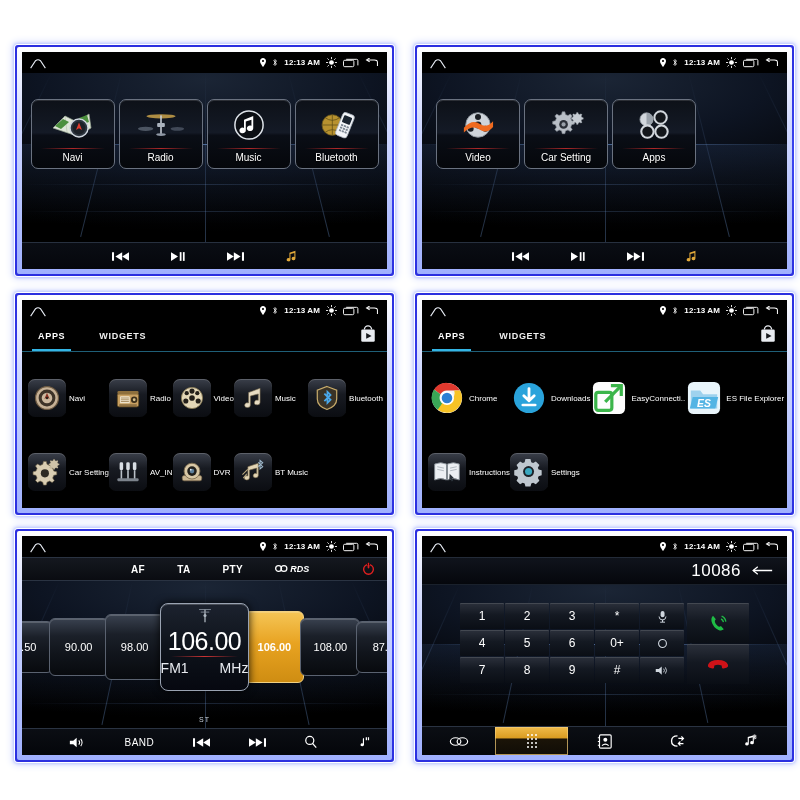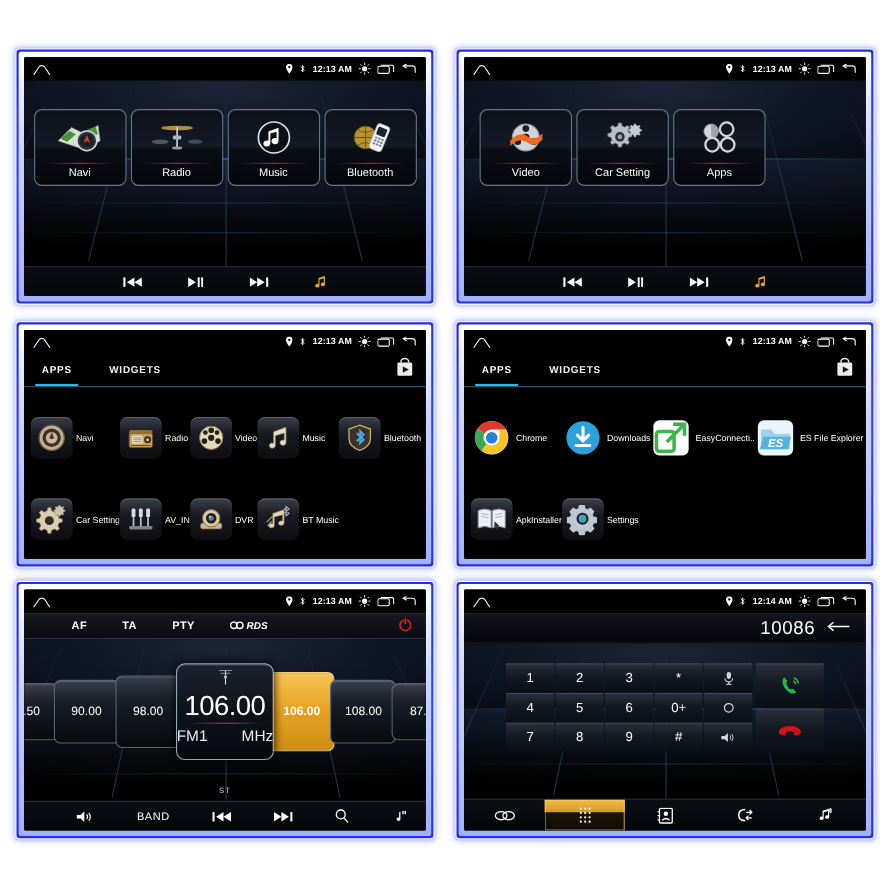--- a/index.html
+++ b/index.html
@@ -170,21 +170,21 @@
     box-shadow:inset 0 1px 0 rgba(255,255,255,.18),0 1px 2px rgba(0,0,0,.8);
   }
   .applabel{font-size:8px;color:#fff;white-space:nowrap;}
 
   
   .radiobar{
     flex:0 0 22px;height:22px;
     background:linear-gradient(180deg,#15181f 0%,#0a0c11 100%);
     border-top:1px solid #2a3342;border-bottom:1px solid #2a3342;
     display:flex;align-items:center;gap:32px;
-    padding-left:43px;position:relative;
+    padding-left:109px;position:relative;
   }
   .radiobar .rb{font-size:10px;font-weight:bold;color:#fff;letter-spacing:.4px;}
   .power{position:absolute;right:12px;top:3px;}
   .presetwrap{
     position:absolute;left:0;right:0;top:20px;height:92px;
     display:flex;align-items:center;justify-content:center;
     z-index:3;
   }
   .preset{
     height:50px;min-width:44px;padding:0 7px;
@@ -939,21 +939,21 @@
               <path d="M31 8 Q24 5 17.5 8 L17.5 26 Q24 23 31 26 Z" fill="#eceff3" stroke="#7f8790" stroke-width="1"></path>
               <g stroke="#9aa2ab" stroke-width=".8">
                   <line x1="6" y1="11" x2="13.5" y2="12.6"></line>
                   <line x1="6" y1="14" x2="13.5" y2="15.6"></line>
                   <line x1="20.5" y1="12.6" x2="28" y2="11"></line>
                   <line x1="20.5" y1="15.6" x2="28" y2="14"></line>
                 </g>
               <path d="M20 19 L25 24 L22.5 24.4 L24 27 L22.4 27.8 L21 25.2 L19.5 26.6 Z" fill="#2c333b"></path>
             </svg>
           </span>
-          <span class="applabel">ApkInstaller</span>
+          <span class="applabel">Instructions</span>
         </div>
 
 
         <div class="appcell">
           <span class="appicon dark">
             <svg viewBox="0 0 34 34" width="30" height="30">
               <path d="M14 3 h6 l.9 3.6 2.2 .9 3.2-1.8 4.2 4.2 -1.8 3.2 .9 2.2 3.6 .9 v6 l-3.6 .9 -.9 2.2 1.8 3.2 -4.2 4.2 -3.2-1.8 -2.2 .9 -.9 3.6 h-6 l-.9-3.6 -2.2-.9 -3.2 1.8 -4.2-4.2 1.8-3.2 -.9-2.2 -3.6-.9 v-6 l3.6-.9 .9-2.2 -1.8-3.2 4.2-4.2 3.2 1.8 2.2-.9z" fill="#bfc7cf" transform="translate(-0.5,-0.5) scale(0.96)"></path>
               <circle cx="16.5" cy="16.5" r="6.2" fill="#1c2128"></circle>
               <circle cx="16.5" cy="16.5" r="4" fill="#3aa7bf"></circle>
             </svg>

